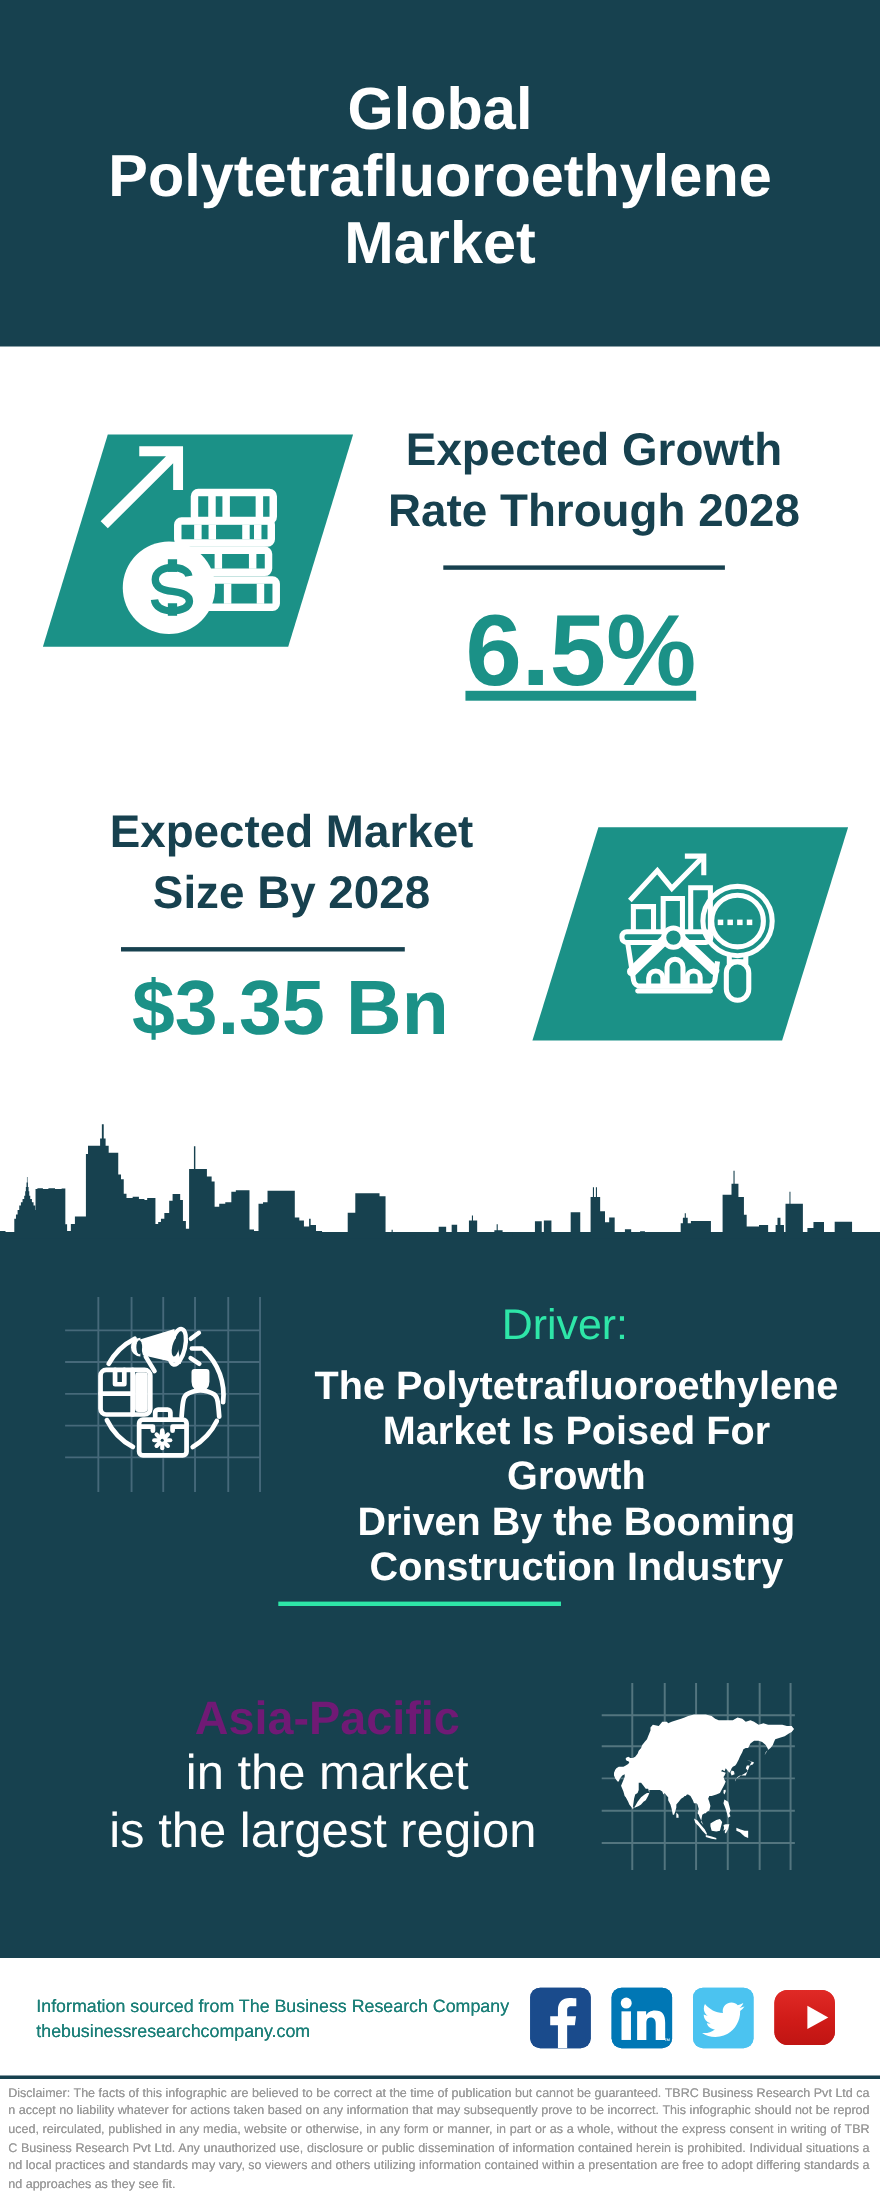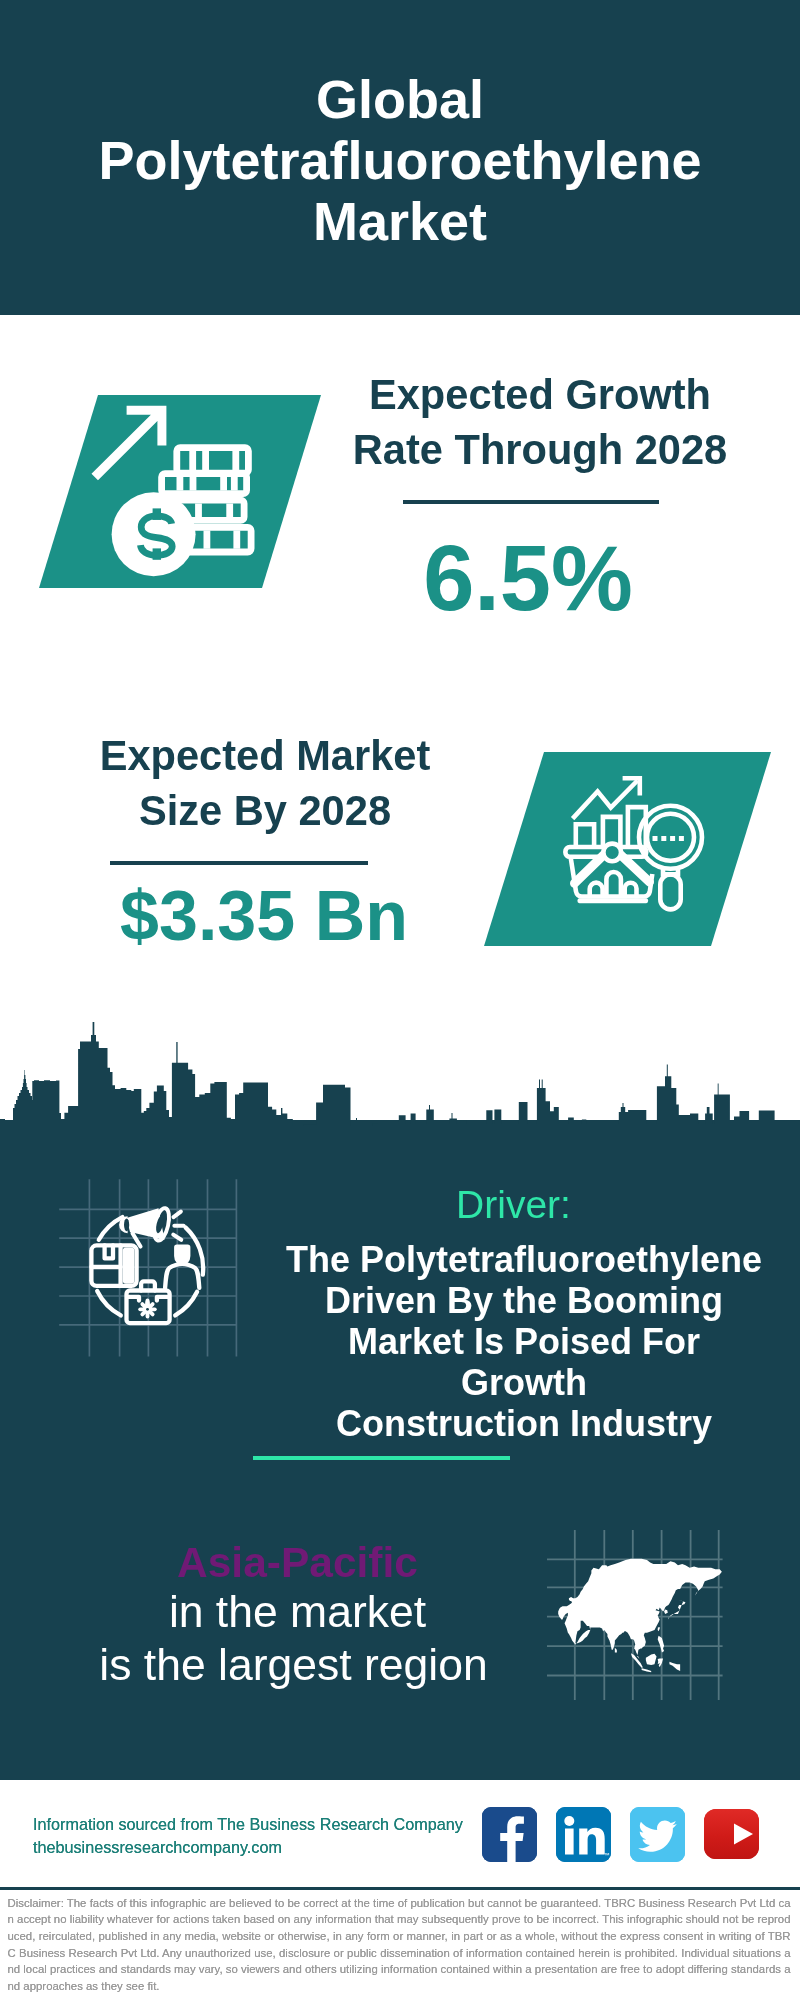--- a/index.html
+++ b/index.html
@@ -43,44 +43,44 @@
 </style>
 </head>
 <body>
 
 <div class="page">
 
   <div class="header">
     <div class="title">Global Polytetrafluoroethylene Market</div>
   </div>
 
-  <div class="stat-text" style="left:315px;top:367px;width:450px;">
+  <div class="stat-text" style="left:315px;top:381px;width:450px;">
     <div class="stat-label">Expected Growth</div>
     <div class="stat-label">Rate Through 2028</div>
     <div class="rule" style="width:256px;margin-top:23px;margin-left:88px;margin-right:auto;"></div>
-    <div class="stat-value" style="margin-top:26px;position:relative;left:-12px;">6.5%</div>
+    <div class="stat-value" style="margin-top:26px;position:relative;left:-12px;text-decoration:underline;">6.5%</div>
   </div>
 
   <div class="stat-text" style="left:40px;top:728px;width:450px;">
     <div class="stat-label">Expected Market</div>
     <div class="stat-label">Size By 2028</div>
     <div class="rule" style="width:258px;margin-top:23px;margin-left:70px;margin-right:auto;"></div>
     <div class="stat-value" style="margin-top:15px;position:relative;left:-1px;font-size:70px;line-height:72px;">$3.35 Bn</div>
   </div>
 
   <div class="dark"></div>
   <svg class="skyline" viewBox="0 0 800 112" preserveAspectRatio="none" style="left:0;top:1014px;width:800px;height:112px;position:absolute;">
     <path d="M 0,105 L 5,105 L 5,105 L 5,107 L 9,107 L 9,107 L 9,109 L 13,109 L 13,109 L 13,94 L 14.5,94 L 14.5,94 L 14.5,90 L 16,90 L 16,90 L 16,86 L 17.5,86 L 17.5,86 L 17.5,82 L 19,82 L 19,82 L 19,79 L 20.5,79 L 20.5,79 L 20.5,76 L 22,76 L 22,76 L 22,73 L 22.9,73 L 22.9,73 L 22.9,69 L 23.5,69 L 23.5,69 L 23.5,65 L 24.1,65 L 24.1,65 L 24.1,61 L 24.5,61 L 24.5,61 L 24.5,56 L 25.0,56 L 25.0,56 L 25.0,61 L 25.4,61 L 25.4,61 L 25.4,65 L 26.0,65 L 26.0,65 L 26.0,69 L 26.6,69 L 26.6,69 L 26.6,73 L 27.5,73 L 27.5,73 L 27.5,76 L 29,76 L 29,76 L 29,79 L 30.5,79 L 30.5,79 L 30.5,82 L 32,82 L 32,82 L 32,86 L 32.3,86 L 32.3,86 L 32.3,67 L 34,67 L 34,67 L 34,66.2 L 39,66.2 L 39,66.2 L 39,67 L 44,67 L 44,67 L 44,66.2 L 50,66.2 L 50,66.2 L 50,67 L 56,67 L 56,67 L 56,66.5 L 59.4,66.5 L 59.4,66.5 L 59.4,99 L 61,99 L 61,99 L 61,105 L 64.4,105 L 64.4,105 L 64.4,98.7 L 68.1,98.7 L 68.1,98.7 L 68.1,91.9 L 78.1,91.9 L 78.1,91.9 L 78.1,35 L 80,35 L 80,35 L 80,27.5 L 91,27.5 L 91,27.5 L 91,21 L 92.6,21 L 92.6,21 L 92.6,8 L 94.3,8 L 94.3,8 L 94.3,21 L 96,21 L 96,21 L 96,27.5 L 98.8,27.5 L 98.8,27.5 L 98.8,34 L 107.5,34 L 107.5,34 L 107.5,53.8 L 110,53.8 L 110,53.8 L 110,58.1 L 112.5,58.1 L 112.5,58.1 L 112.5,71.3 L 115,71.3 L 115,71.3 L 115,75 L 120.6,75 L 120.6,75 L 120.6,74 L 126.3,74 L 126.3,74 L 126.3,76 L 131.3,76 L 131.3,76 L 131.3,76.9 L 133.8,76.9 L 133.8,76.9 L 133.8,75 L 141.3,75 L 141.3,75 L 141.3,98.7 L 143.8,98.7 L 143.8,98.7 L 143.8,96.9 L 146.3,96.9 L 146.3,96.9 L 146.3,94 L 149.4,94 L 149.4,94 L 149.4,88.8 L 153.8,88.8 L 153.8,88.8 L 153.8,77.5 L 156.9,77.5 L 156.9,77.5 L 156.9,71.5 L 163.8,71.5 L 163.8,71.5 L 163.8,76.9 L 166.3,76.9 L 166.3,76.9 L 166.3,96 L 169,96 L 169,96 L 169,103 L 171.9,103 L 171.9,103 L 171.9,48.8 L 176.3,48.8 L 176.3,48.8 L 176.3,28 L 177.6,28 L 177.6,28 L 177.6,48.8 L 188.1,48.8 L 188.1,48.8 L 188.1,55.6 L 192.4,55.6 L 192.4,55.6 L 192.4,60 L 195.1,60 L 195.1,60 L 195.1,83.1 L 199.3,83.1 L 199.3,83.1 L 199.3,80.4 L 204.8,80.4 L 204.8,80.4 L 204.8,79 L 210.3,79 L 210.3,79 L 210.3,69.4 L 214.4,69.4 L 214.4,69.4 L 214.4,68 L 226.8,68 L 226.8,68 L 226.8,103.8 L 230.9,103.8 L 230.9,103.8 L 230.9,105.1 L 235,105.1 L 235,105.1 L 235,80.4 L 239.1,80.4 L 239.1,80.4 L 239.1,79 L 243.2,79 L 243.2,79 L 243.2,68.6 L 268,68.6 L 268,68.6 L 268,92.8 L 272.1,92.8 L 272.1,92.8 L 272.1,95.5 L 276.3,95.5 L 276.3,95.5 L 276.3,101 L 281,101 L 281,101 L 281,94 L 282.4,94 L 282.4,94 L 282.4,99.6 L 287.3,99.6 L 287.3,99.6 L 287.3,105.1 L 292.8,105.1 L 292.8,105.1 L 292.8,112 L 303.8,112 L 303.8,112 L 303.8,110.6 L 316.1,110.6 L 316.1,110.6 L 316.1,88.6 L 323,88.6 L 323,88.6 L 323,70.8 L 345,70.8 L 345,70.8 L 345,73.5 L 350.5,73.5 L 350.5,73.5 L 350.5,113 L 354,113 L 354,113 L 354,109 L 356,109 L 356,109 L 356,104 L 357,104 L 357,104 L 357,109 L 360,109 L 360,109 L 360,112 L 372.5,112 L 372.5,112 L 372.5,109.2 L 378,109.2 L 378,109.2 L 378,112 L 389,112 L 389,112 L 389,107.9 L 398.8,107.9 L 398.8,107.9 L 398.8,101.2 L 405.6,101.2 L 405.6,101.2 L 405.6,110 L 410.6,110 L 410.6,110 L 410.6,99.4 L 415.6,99.4 L 415.6,99.4 L 415.6,110 L 426.3,110 L 426.3,110 L 426.3,95.6 L 429,95.6 L 429,95.6 L 429,91 L 430,91 L 430,91 L 430,95.6 L 433.8,95.6 L 433.8,95.6 L 433.8,110 L 449.4,110 L 449.4,110 L 449.4,104.4 L 451.5,104.4 L 451.5,104.4 L 451.5,99 L 452.5,99 L 452.5,99 L 452.5,104.4 L 456.9,104.4 L 456.9,104.4 L 456.9,110 L 459,110 L 459,110 L 459,106.2 L 466.3,106.2 L 466.3,106.2 L 466.3,110 L 486.3,110 L 486.3,110 L 486.3,96.2 L 492.5,96.2 L 492.5,96.2 L 492.5,110 L 494.4,110 L 494.4,110 L 494.4,95.6 L 501.3,95.6 L 501.3,95.6 L 501.3,110 L 518.8,110 L 518.8,110 L 518.8,88.1 L 527.5,88.1 L 527.5,88.1 L 527.5,110 L 536.9,110 L 536.9,110 L 536.9,74.1 L 539,74.1 L 539,74.1 L 539,65.4 L 540,65.4 L 540,65.4 L 540,74.1 L 541.7,74.1 L 541.7,74.1 L 541.7,65.4 L 542.7,65.4 L 542.7,65.4 L 542.7,74.1 L 545.6,74.1 L 545.6,74.1 L 545.6,87.2 L 550,87.2 L 550,87.2 L 550,97.2 L 553.8,97.2 L 553.8,97.2 L 553.8,92.9 L 558.8,92.9 L 558.8,92.9 L 558.8,110 L 568.1,110 L 568.1,110 L 568.1,103.5 L 573.8,103.5 L 573.8,103.5 L 573.8,110 L 581.9,110 L 581.9,110 L 581.9,105.4 L 586.3,105.4 L 586.3,105.4 L 586.3,110 L 618.8,110 L 618.8,110 L 618.8,98 L 620.8,98 L 620.8,98 L 620.8,93 L 622.5,93 L 622.5,93 L 622.5,89 L 623.5,89 L 623.5,89 L 623.5,93 L 625.2,93 L 625.2,93 L 625.2,98 L 628.1,98 L 628.1,98 L 628.1,96 L 646.3,96 L 646.3,96 L 646.3,110 L 656.9,110 L 656.9,110 L 656.9,72.2 L 665,72.2 L 665,72.2 L 665,62.2 L 666.8,62.2 L 666.8,62.2 L 666.8,50.4 L 667.8,50.4 L 667.8,50.4 L 667.8,62.2 L 671.3,62.2 L 671.3,62.2 L 671.3,74.1 L 676.3,74.1 L 676.3,74.1 L 676.3,90.4 L 678.8,90.4 L 678.8,90.4 L 678.8,101 L 690,101 L 690,101 L 690,99.6 L 698.3,99.6 L 698.3,99.6 L 698.3,110 L 705.1,110 L 705.1,110 L 705.1,99.6 L 706.8,99.6 L 706.8,99.6 L 706.8,93 L 709.5,93 L 709.5,93 L 709.5,99.6 L 712.7,99.6 L 712.7,99.6 L 712.7,110 L 714.1,110 L 714.1,110 L 714.1,80.4 L 717.7,80.4 L 717.7,80.4 L 717.7,69.4 L 718.6,69.4 L 718.6,69.4 L 718.6,80.4 L 729.9,80.4 L 729.9,80.4 L 729.9,106.5 L 734,106.5 L 734,106.5 L 734,102.4 L 739.5,102.4 L 739.5,102.4 L 739.5,96.9 L 749.1,96.9 L 749.1,96.9 L 749.1,106.5 L 758.8,106.5 L 758.8,106.5 L 758.8,96.6 L 774.6,96.6 L 774.6,96.6 L 774.6,106.5 L 800,106.5 L 800,106.5 L 800,112 L 0,112 Z" fill="#17414f"></path>
   </svg>
 
   <div class="driver-block" style="left:284px;top:1185px;width:480px;">
     <div class="driver-head" style="margin-left:-21px;margin-top:-3px;">Driver:</div>
     <div class="driver-body" style="margin-top:11px;">The Polytetrafluoroethylene</div>
+    <div class="driver-body">Market Is Poised For Growth</div>
     <div class="driver-body">Driven By the Booming</div>
-    <div class="driver-body">Market Is Poised For Growth</div>
     <div class="driver-body">Construction Industry</div>
   </div>
   <div class="green-rule" style="left:253px;top:1456px;width:257px;"></div>
 
   <div class="region-block" style="left:57px;top:1538px;width:480px;">
     <div class="region-head" style="margin-left:1px;">Asia-Pacific</div>
     <div class="region-body" style="margin-left:1px;">in the market</div>
     <div class="region-body" style="margin-top:4px;margin-left:-7px;">is the largest region</div>
   </div>
 

